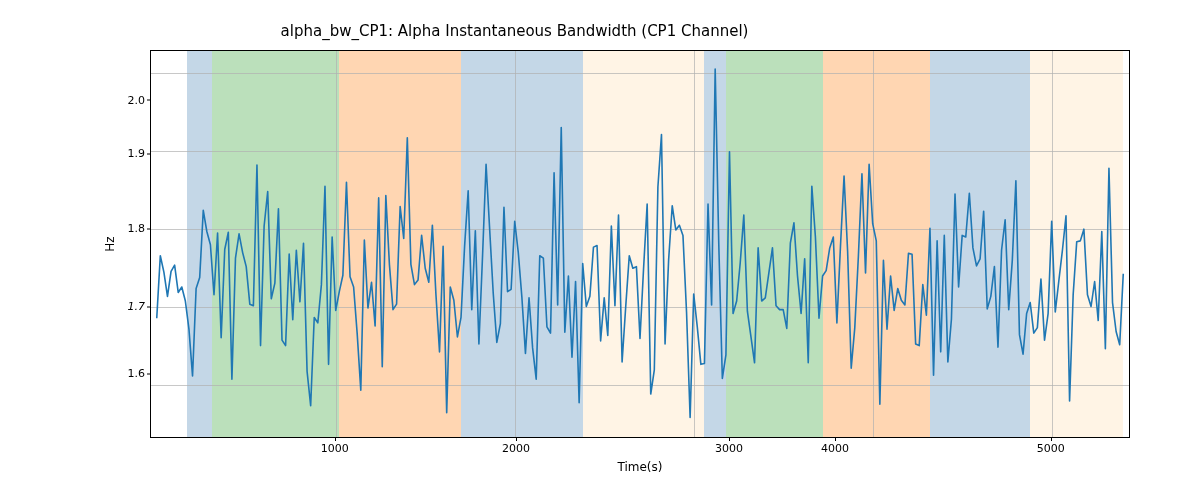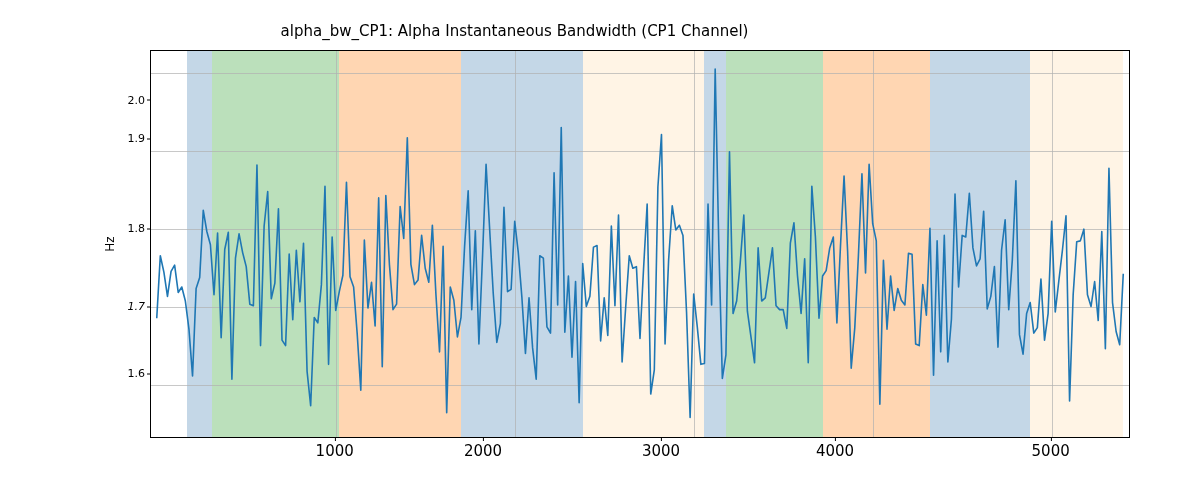--- a/index.html
+++ b/index.html
@@ -56,21 +56,21 @@
     left: 150px;
     top: 460px;
     width: 980px;
     text-align: center;
     font-size: 12px;
     color: #000;
   }
   .xtick {
     position: absolute;
     top: 442px;
-    font-size: 15px;
+    font-size: 11px;
     color: #000;
     transform: translateX(-50%);
   }
   .xtick .tickmark {
     position: absolute;
     top: -5px;
     left: 50%;
     width: 1px;
     height: 4px;
     background: #000;
@@ -159,28 +159,29 @@
       <div class="gridline-v" style="left: 184.717px;"></div>
       <div class="gridline-v" style="left: 363.707px;"></div>
       <div class="gridline-v" style="left: 542.697px;"></div>
       <div class="gridline-v" style="left: 721.687px;"></div>
       <div class="gridline-v" style="left: 900.676px;"></div>
       <svg class="line" id="line-svg" viewBox="0 0 978 386" preserveAspectRatio="none">
       <path id="line-path" d="M5.73 267.23L9.31 204.72L12.89 221.13L16.47 245.35L20.05 220.35L23.63 214.10L27.21 241.45L30.79 235.98L34.37 250.04L37.95 278.17L41.53 325.05L45.11 237.54L48.69 226.60L52.27 159.40L55.84 180.50L59.42 193.78L63.00 243.79L66.58 182.06L70.16 286.77L73.74 198.47L77.32 181.28L80.90 328.18L84.48 207.06L88.06 182.84L91.64 201.60L95.22 215.66L98.80 253.17L102.38 254.73L105.96 114.08L109.54 294.58L113.12 175.03L116.70 140.65L120.28 247.70L123.86 232.07L127.44 157.84L131.02 289.11L134.60 294.58L138.18 203.16L141.76 268.79L145.34 199.25L148.92 250.82L152.50 192.22L156.08 320.36L159.66 354.74L163.24 266.45L166.82 271.92L170.40 233.63L173.98 135.18L177.56 313.33L181.14 185.97L184.72 259.42L188.30 240.66L191.88 224.26L195.46 131.27L199.04 225.82L202.62 235.98L206.20 282.86L209.78 339.12L213.36 189.09L216.94 257.07L220.52 231.29L224.10 275.04L227.67 146.90L231.25 315.68L234.83 144.55L238.41 213.32L241.99 258.64L245.57 253.17L249.15 155.49L252.73 187.53L256.31 86.73L259.89 213.32L263.47 233.63L267.05 228.94L270.63 184.40L274.21 217.22L277.79 231.29L281.37 174.25L284.95 243.79L288.53 300.83L292.11 195.34L295.69 361.78L299.27 235.98L302.85 249.26L306.43 285.98L310.01 266.45L313.59 195.34L317.17 139.87L320.75 258.64L324.33 179.72L327.91 293.02L331.49 206.28L335.07 113.30L338.65 178.15L342.23 242.23L345.81 291.45L349.39 272.70L352.97 156.28L356.55 240.66L360.13 238.32L363.71 170.34L367.29 201.60L370.87 246.13L374.45 302.39L378.03 246.91L381.61 296.92L385.19 328.18L388.77 204.72L392.35 207.06L395.93 275.83L399.51 282.08L403.08 121.89L406.66 253.95L410.24 76.57L413.82 281.30L417.40 225.04L420.98 306.30L424.56 230.51L428.14 351.62L431.72 212.53L435.30 255.51L438.88 245.35L442.46 196.13L446.04 194.56L449.62 289.89L453.20 246.91L456.78 284.42L460.36 175.03L463.94 254.73L467.52 164.09L471.10 310.99L474.68 256.29L478.26 204.72L481.84 217.22L485.42 215.66L489.00 287.55L492.58 217.22L496.16 153.15L499.74 343.02L503.32 318.80L506.90 135.96L510.48 83.61L514.06 293.02L517.64 208.63L521.22 154.71L524.80 178.94L528.38 174.25L531.96 184.40L535.54 260.98L539.12 366.47L542.70 243.01L546.28 275.83L549.86 313.33L553.44 312.55L557.02 153.15L560.60 253.95L564.18 17.97L567.76 192.22L571.34 327.40L574.92 303.96L578.49 100.80L582.07 262.54L585.65 250.04L589.23 211.75L592.81 164.09L596.39 260.20L599.97 285.98L603.55 311.77L607.13 196.91L610.71 250.04L614.29 246.91L617.87 221.91L621.45 196.91L625.03 254.73L628.61 258.64L632.19 258.64L635.77 277.39L639.35 192.22L642.93 171.90L646.51 225.04L650.09 262.54L653.67 207.85L657.25 311.77L660.83 135.18L664.41 185.97L667.99 267.23L671.57 225.04L675.15 219.57L678.73 196.91L682.31 185.97L685.89 271.92L689.47 195.34L693.05 125.02L696.63 200.81L700.21 317.24L703.79 276.61L707.37 205.50L710.95 122.68L714.53 221.91L718.11 113.30L721.69 172.68L725.27 189.87L728.85 353.18L732.43 209.41L736.01 278.17L739.59 225.04L743.17 259.42L746.75 237.54L750.33 249.26L753.90 253.95L757.48 202.38L761.06 203.16L764.64 293.02L768.22 294.58L771.80 233.63L775.38 264.11L778.96 177.37L782.54 324.27L786.12 189.87L789.70 300.83L793.28 184.40L796.86 310.99L800.44 268.01L804.02 142.99L807.60 235.98L811.18 184.40L814.76 185.97L818.34 142.21L821.92 196.91L825.50 214.88L829.08 207.85L832.66 160.18L836.24 257.85L839.82 245.35L843.40 215.66L846.98 296.14L850.56 199.25L854.14 168.78L857.72 258.64L861.30 209.41L864.88 129.71L868.46 283.64L872.04 303.17L875.62 262.54L879.20 251.60L882.78 282.08L886.36 276.61L889.94 228.16L893.52 289.11L897.10 262.54L900.68 170.34L904.26 260.98L907.84 229.72L911.42 199.25L915.00 164.87L918.58 350.06L922.16 243.79L925.73 190.66L929.31 189.87L932.89 178.15L936.47 243.79L940.05 255.51L943.63 230.51L947.21 269.57L950.79 180.50L954.37 297.70L957.95 117.21L961.53 251.60L965.11 280.51L968.69 293.80L972.27 222.69"></path>
     </svg>
   </div>
 
+  <div class="xlabel">Time(s)</div>
 
   <div id="xticks">
       <div class="xtick" style="left: 334.717px;">1000<div class="tickmark"></div></div>
-      <div class="xtick" style="left: 483px; text-align: center;">2000<div class="tickmark"></div></div>
-      <div class="xtick" style="left: 661px;">3000<div class="tickmark"></div></div>
+      <div class="xtick" style="left: 516px; text-align: center;">2000<div class="tickmark"></div></div>
+      <div class="xtick" style="left: 729px;">3000<div class="tickmark"></div></div>
       <div class="xtick" style="left: 835px;">4000<div class="tickmark"></div></div>
       <div class="xtick" style="left: 1050.68px; text-align: right;">5000<div class="tickmark"></div></div>
     </div>
   <div id="yticks">
       <div class="ytick" style="top: 373px;">1.6<div class="tickmark"></div></div>
       <div class="ytick" style="top: 306.291px; font-style: italic;">1.7<div class="tickmark"></div></div>
       <div class="ytick" style="top: 228.154px; text-align: right;">1.8<div class="tickmark"></div></div>
-      <div class="ytick" style="top: 138px;">1.9<div class="tickmark"></div></div>
+      <div class="ytick" style="top: 153px;">1.9<div class="tickmark"></div></div>
       <div class="ytick" style="top: 71.8785px; margin-top: 28px;">2.0<div class="tickmark"></div></div>
     </div>
 </div>
 
 </body></html>

